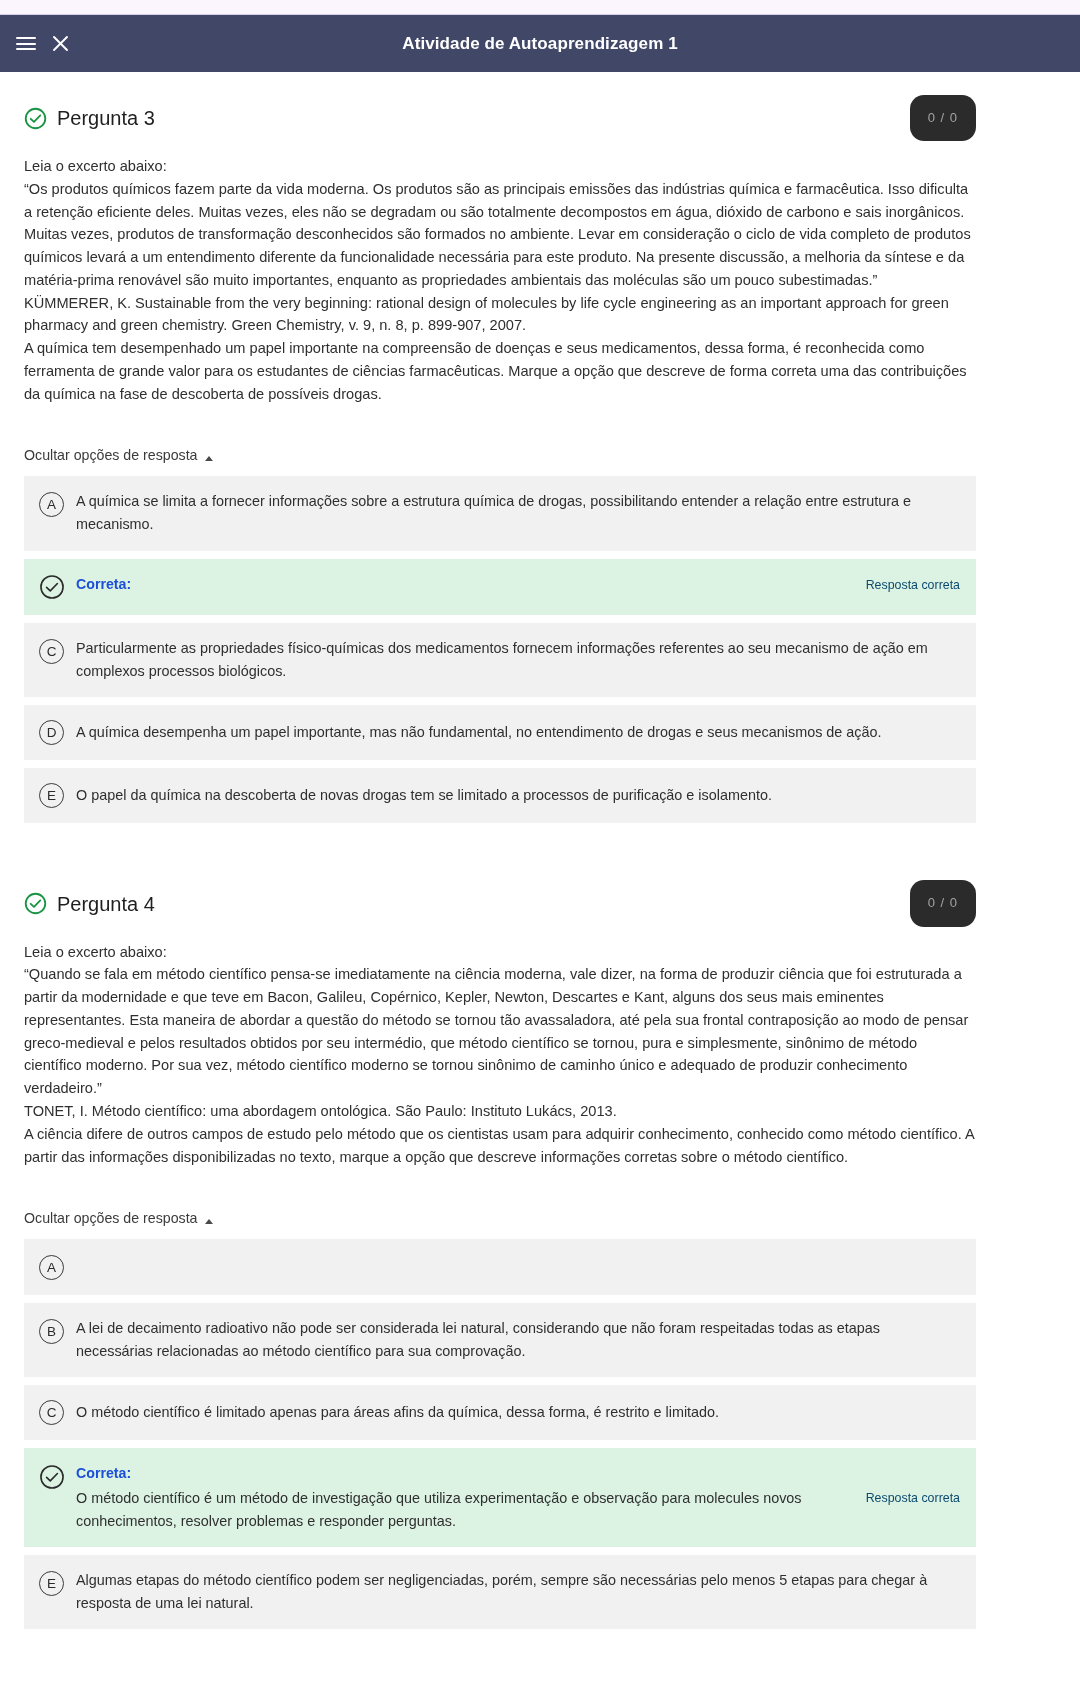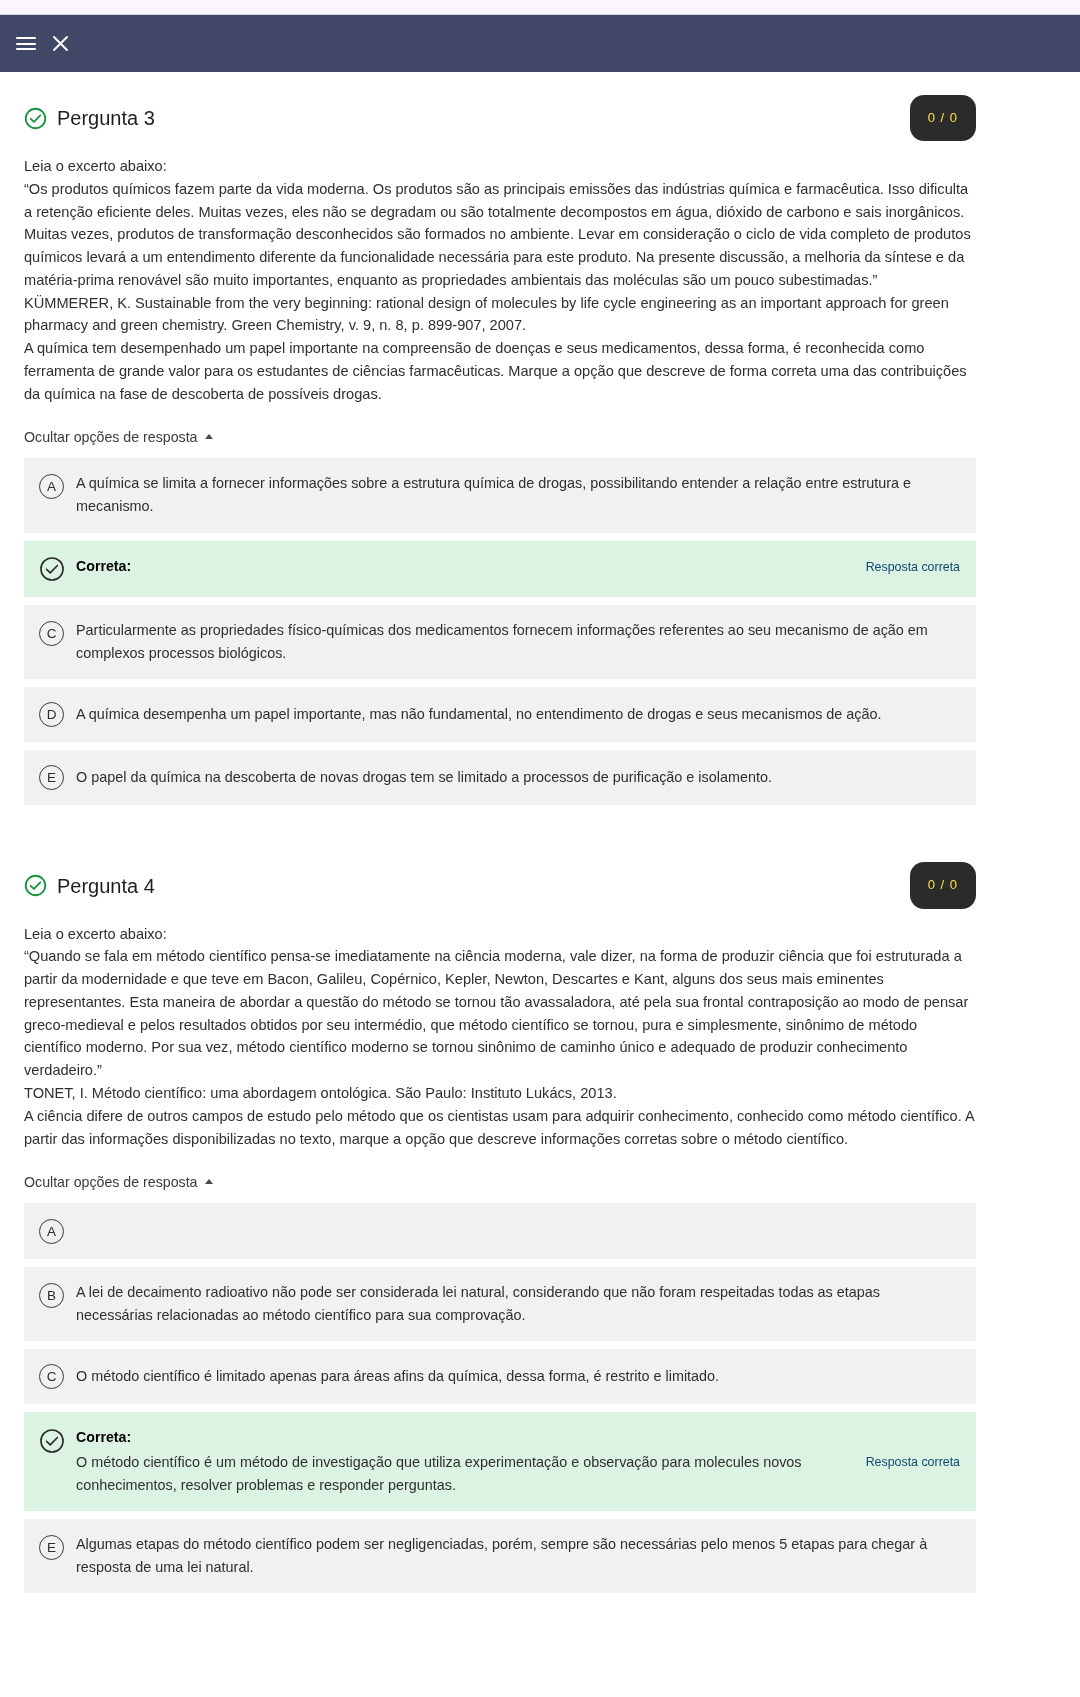--- a/index.html
+++ b/index.html
@@ -96,43 +96,43 @@
     gap: 10px;
   }
   .q-title {
     font-size: 20px;
     font-weight: 400;
     color: #1f1f1f;
     line-height: 1;
   }
   .score-badge {
     background: #2b2b2b;
-    color: #fde047;
+    color: #a3a3a3;
     font-size: 13px;
     letter-spacing: 1px;
     border-radius: 14px;
     padding: 16px 18px;
     line-height: 1.1;
     white-space: nowrap;
   }
 
   .q-body {
     font-size: 14.6px;
     line-height: 1.56;
     color: #2f2f2f;
   }
   .q-body p { margin: 0; }
 
   .toggle-options {
-    margin-top: 24px;
+    margin-top: 42px;
     margin-bottom: 13px;
     font-size: 14.2px;
     color: #3b3b3b;
     display: inline-flex;
-    align-items: center;
+    align-items: flex-end;
     gap: 7px;
     cursor: pointer;
     user-select: none;
   }
   .caret-up {
     display: inline-block;
     width: 0; height: 0;
     border-left: 4.5px solid transparent;
     border-right: 4.5px solid transparent;
     border-bottom: 5px solid #4a4a4a;
@@ -184,21 +184,21 @@
   .opt-text {
     flex: 1 1 auto;
     font-size: 14.4px;
     line-height: 1.6;
     color: #2f2f2f;
   }
   .correta-label {
     display: block;
     font-weight: 700;
     font-size: 14.2px;
-    color: #000000;
+    color: #1d4ed8;
     margin-bottom: 2px;
   }
   .resposta-correta {
     flex: 0 0 auto;
     font-size: 12.4px;
     color: #0c4a6e;
     align-self: center;
     white-space: nowrap;
     padding-left: 6px;
   }
@@ -229,20 +229,21 @@
           <i></i>
           <i></i>
       </span>
     </div>
     <div class="header-btn">
       <svg class="x-icon" width="19" height="19" viewBox="0 0 19 19">
         <line x1="3" y1="3" x2="16" y2="16" stroke="#ffffff" stroke-width="1.9" stroke-linecap="round"></line>
         <line x1="16" y1="3" x2="3" y2="16" stroke="#ffffff" stroke-width="1.9" stroke-linecap="round"></line>
       </svg>
     </div>
+    <div class="header-title">Atividade de Autoaprendizagem 1</div>
   </div>
 
   <div class="content">
     <div class="content-inner" id="questions-host">
         <div class="question"><div class="q-head">
             <div class="q-head-left">
               <svg width="23" height="23" viewBox="0 0 24 24">
                 <circle cx="12" cy="12" r="10.2" fill="none" stroke="#1a9443" stroke-width="1.9"></circle>
                 <path d="M7 12.3 L10.4 15.6 L17 8.8" fill="none" stroke="#1a9443" stroke-width="1.9" stroke-linecap="round" stroke-linejoin="round"></path>
               </svg>

